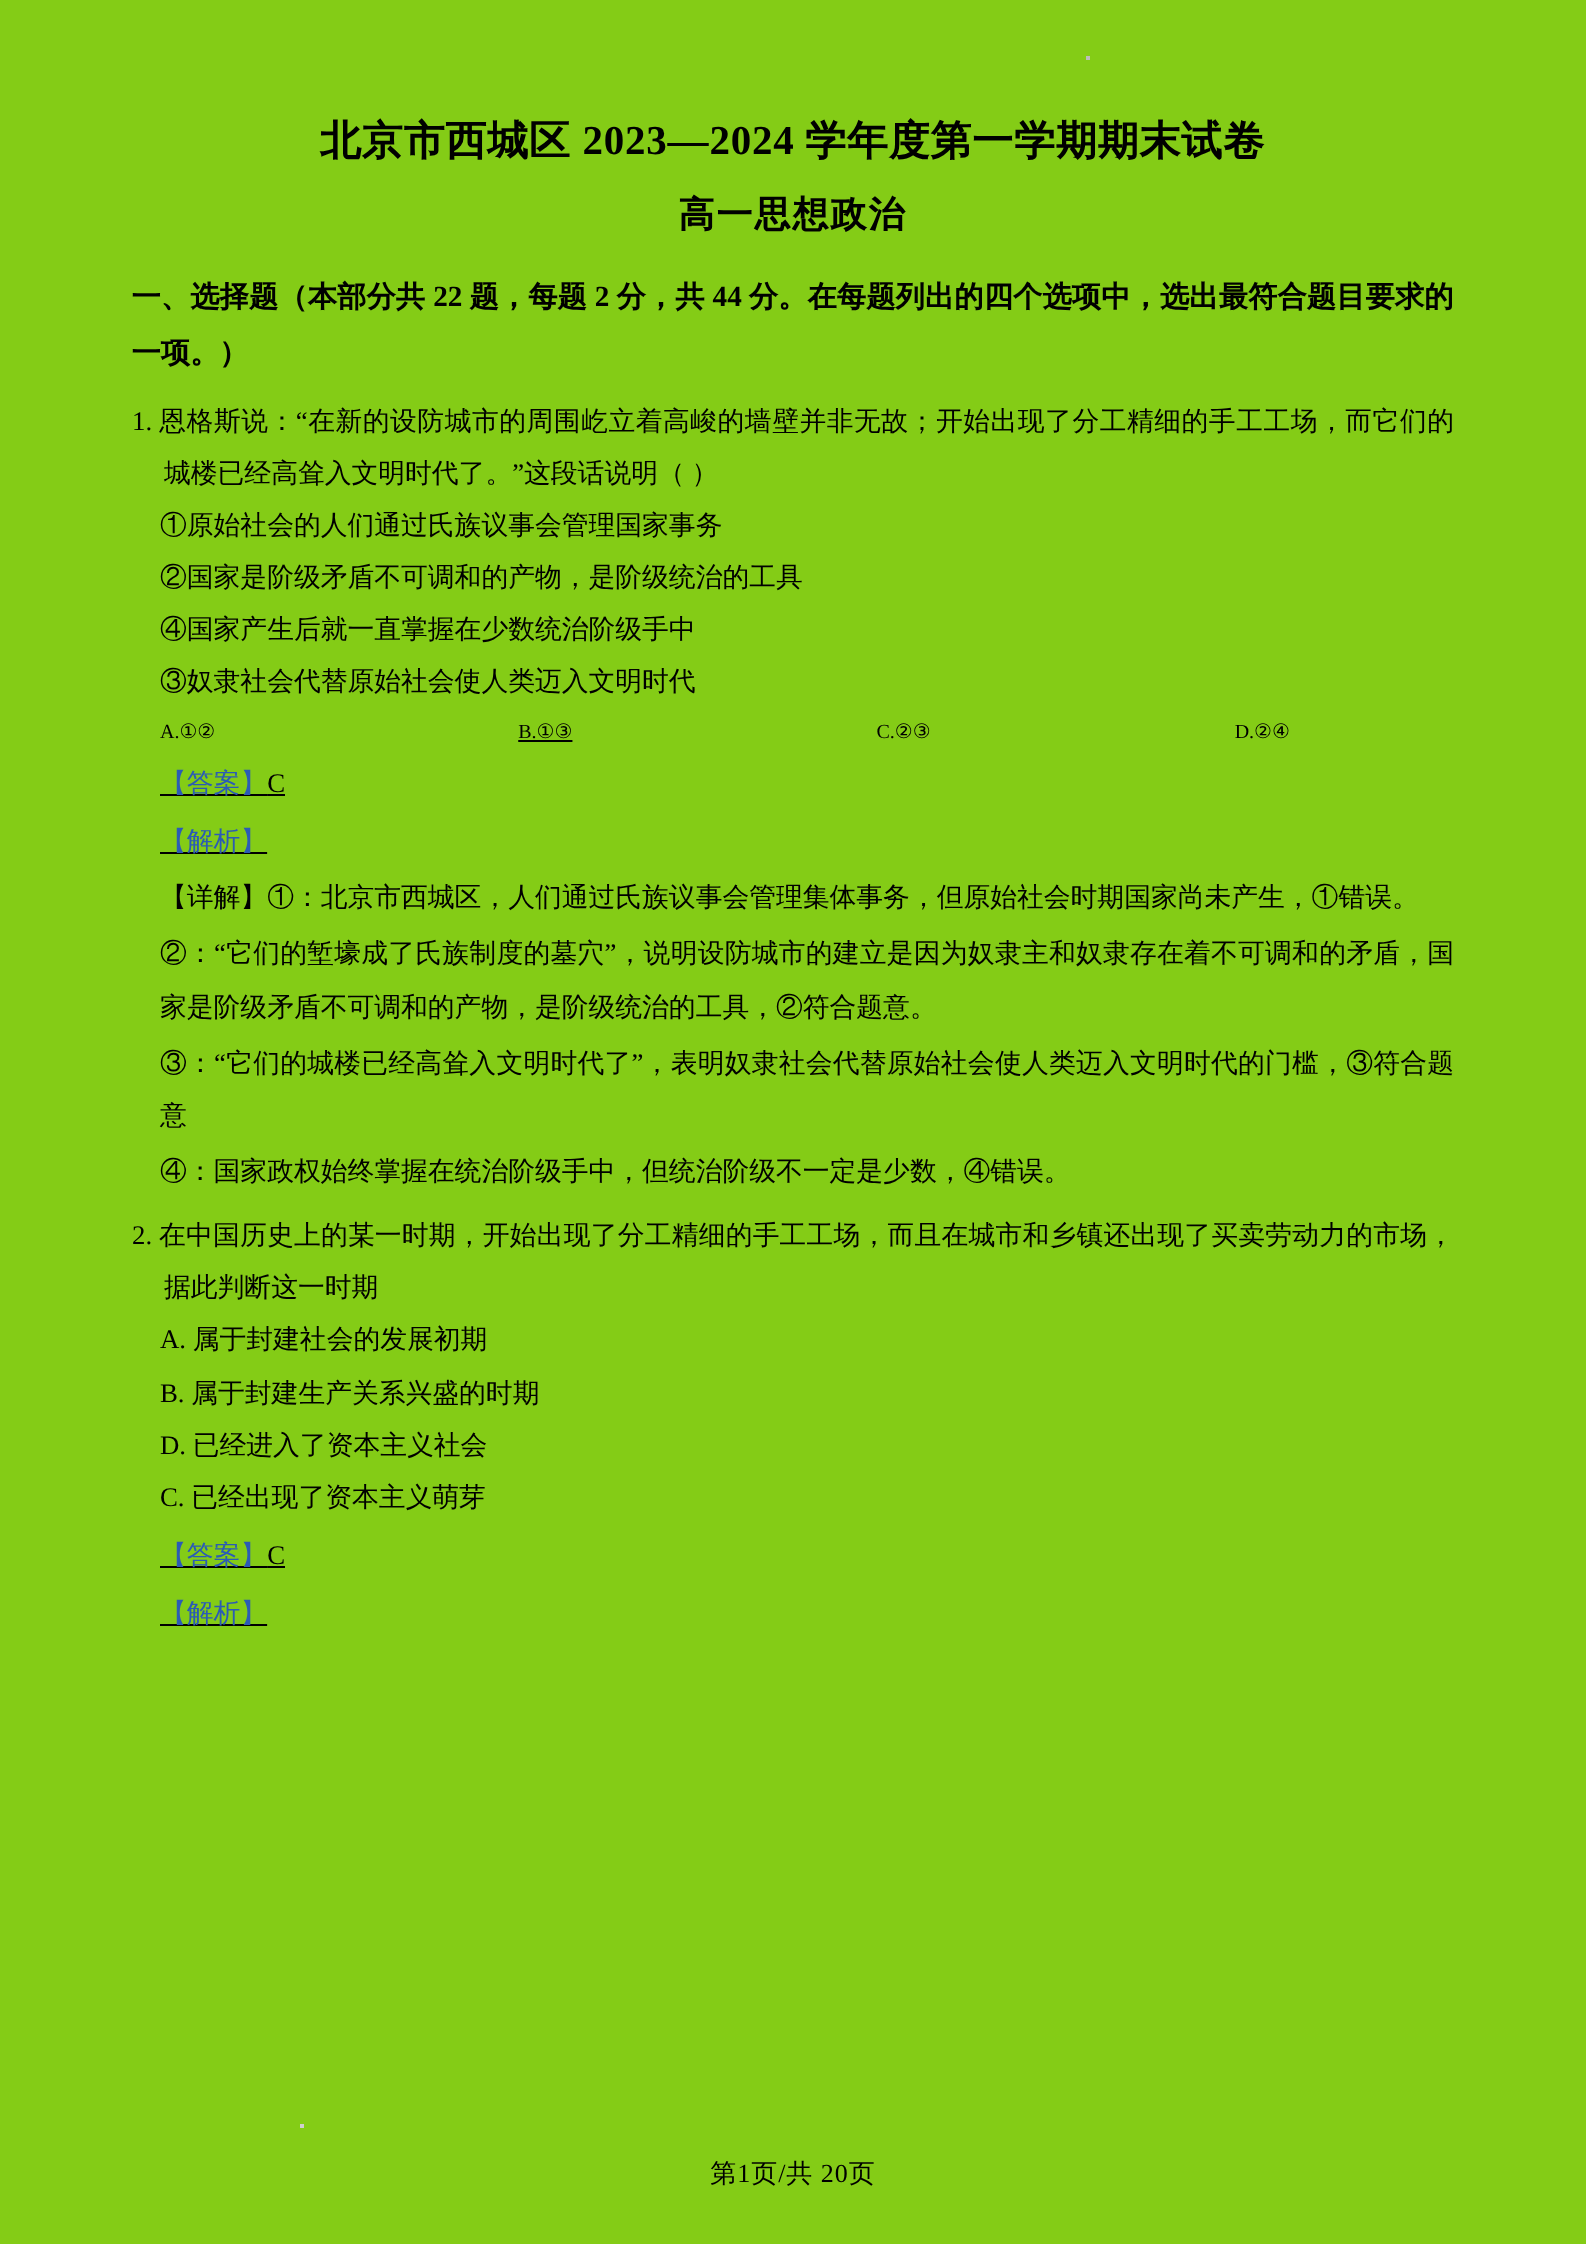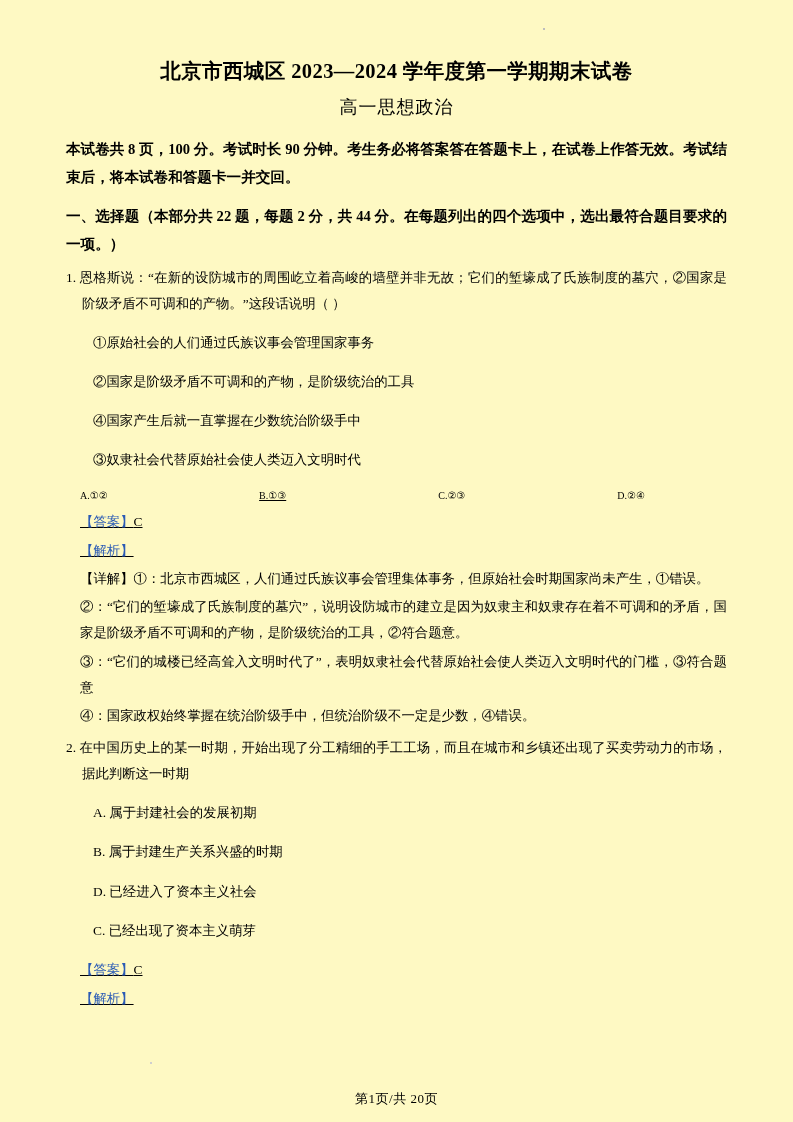--- a/index.html
+++ b/index.html
@@ -9,21 +9,21 @@
   }
   body {
     font-family: "Liberation Serif", "DejaVu Serif", serif;
     color: #000000;
   }
   .page {
     position: relative;
     width: 793px;
     height: 1122px;
     margin: 0 auto;
-    background: #fef9c3;
+    background: #84cc16;
     box-sizing: border-box;
     padding: 42px 66px 0 66px;
     overflow: hidden;
   }
   .corner-dot {
     position: absolute;
     top: 28px;
     right: 248px;
     width: 2px;
     height: 2px;
@@ -40,21 +40,21 @@
   h1.doc-title {
     font-size: 20.5px;
     font-weight: bold;
     text-align: center;
     margin: 14px 0 2px 0;
     letter-spacing: 0.4px;
     line-height: 1.5;
   }
   h2.doc-subtitle {
     font-size: 18px;
-    font-weight: normal;
+    font-weight: bold;
     text-align: center;
     margin: 8px 0 16px 0;
     letter-spacing: 1px;
   }
   .intro {
     font-size: 14.6px;
     font-weight: bold;
     line-height: 1.95;
     text-align: justify;
     margin: 6px 0 10px 0;
@@ -71,21 +71,21 @@
     font-size: 13.4px;
     line-height: 1.95;
     text-align: justify;
     margin: 6px 0 0 0;
     padding-left: 16px;
     text-indent: -16px;
   }
   .opt-line {
     font-size: 13.4px;
     line-height: 1.95;
-    margin: 13px;
+    margin: 0;
     padding-left: 14px;
   }
   .opts-row {
     display: flex;
     font-size: 10px;
     line-height: 1.95;
     margin: 2px 0 0 0;
     padding-left: 14px;
   }
   .opts-row span {
@@ -109,45 +109,44 @@
     font-size: 13.4px;
     line-height: 1.95;
     text-align: justify;
     margin: 2px 0 0 0;
     padding-left: 14px;
   }
   .footer {
     position: absolute;
     left: 0;
     right: 0;
-    bottom: 14px;
+    bottom: 26px;
     text-align: center;
     font-size: 13px;
     letter-spacing: 0.5px;
   }
 </style>
 </head>
 <body>
 
 <div class="page">
 
   <div class="corner-dot"></div>
   <div class="corner-dot2"></div>
 
   <h1 class="doc-title">北京市西城区 2023—2024 学年度第一学期期末试卷</h1>
   <h2 class="doc-subtitle">高一思想政治</h2>
 
-  <p class="intro">本试卷共 8 页，100 分。考试时长 90 分钟。考生务必将答案答在答题卡上，在试卷上作答无效。考试结束后，将本试卷和答题卡一并交回。</p>
 
   <p class="section-head">一、选择题（本部分共 22 题，每题 2 分，共 44 分。在每题列出的四个选项中，选出最符合题目要求的一项。）</p>
 
   <div>
     <p class="q-num-block">
       <span>1.</span>
-      <span>恩格斯说：“在新的设防城市的周围屹立着高峻的墙壁并非无故；它们的堑壕成了氏族制度的墓穴，②国家是阶级矛盾不可调和的产物。”这段话说明（      ）</span>
+      <span>恩格斯说：“在新的设防城市的周围屹立着高峻的墙壁并非无故；开始出现了分工精细的手工工场，而它们的城楼已经高耸入文明时代了。”这段话说明（      ）</span>
     </p>
     <p class="opt-line">①原始社会的人们通过氏族议事会管理国家事务</p>
     <p class="opt-line">②国家是阶级矛盾不可调和的产物，是阶级统治的工具</p>
     <p class="opt-line">④国家产生后就一直掌握在少数统治阶级手中</p>
     <p class="opt-line">③奴隶社会代替原始社会使人类迈入文明时代</p>
     <div class="opts-row">
       <span class="opt-a">A.①②</span>
       <span class="opt-b">B.①③</span>
       <span class="opt-c">C.②③</span>
       <span class="opt-d">D.②④</span>

